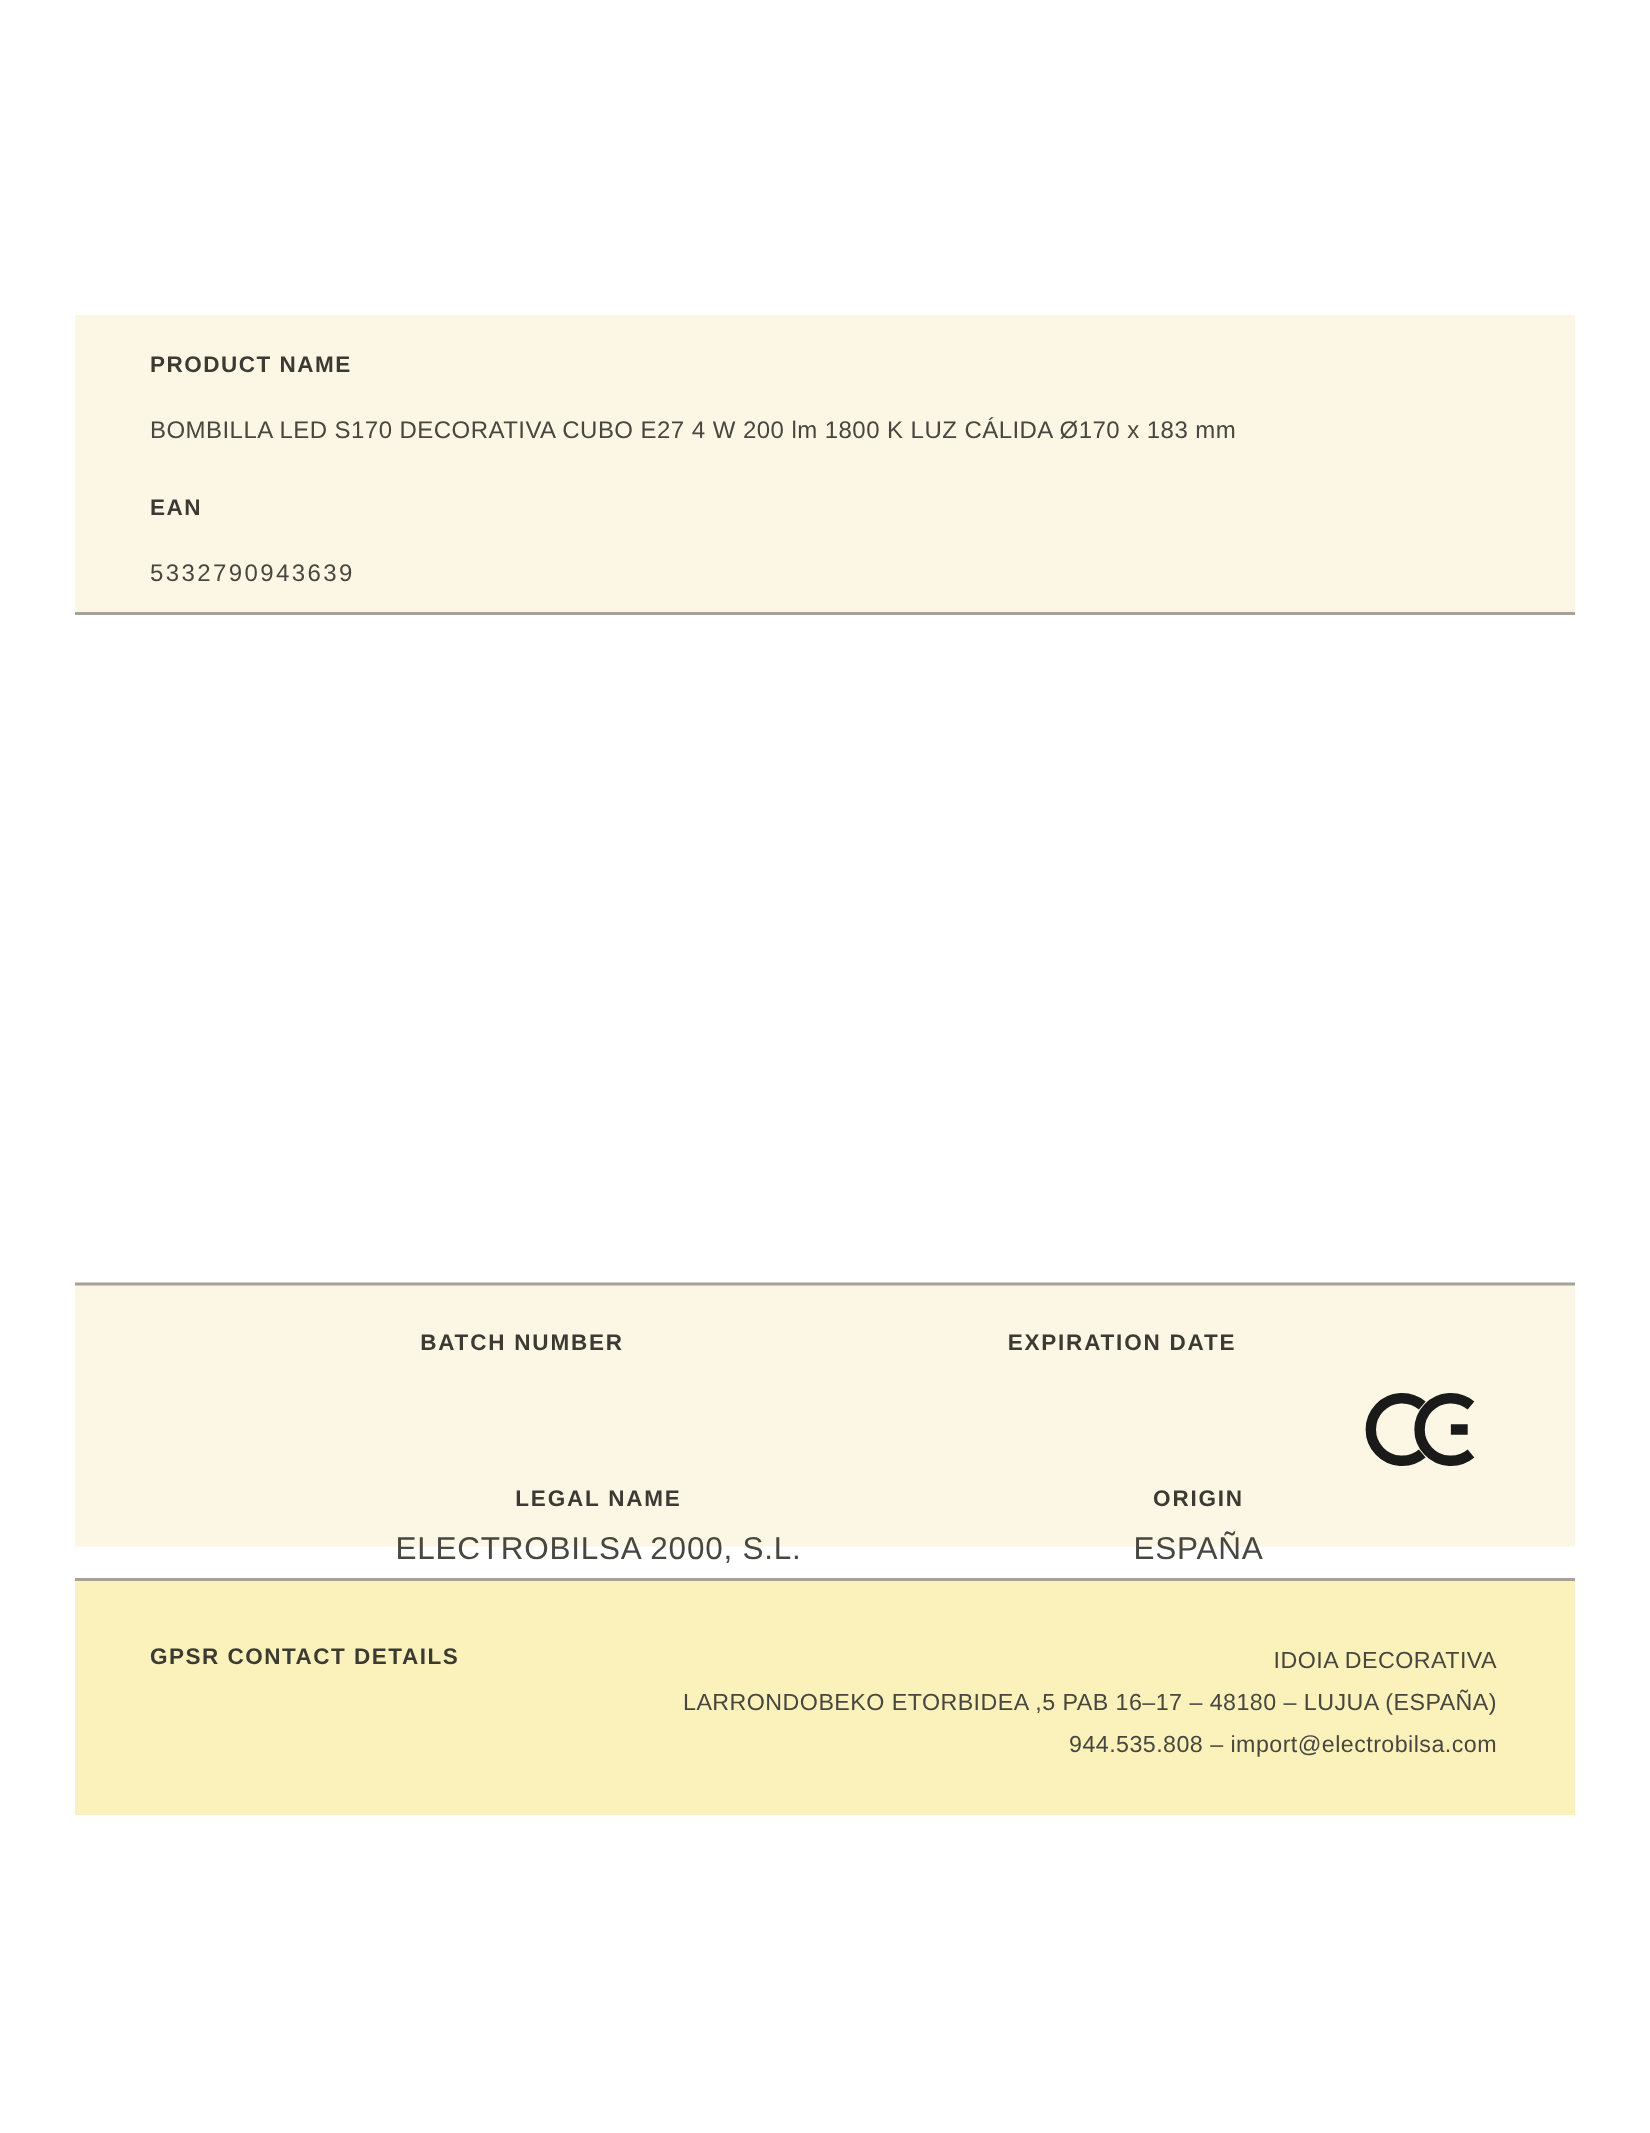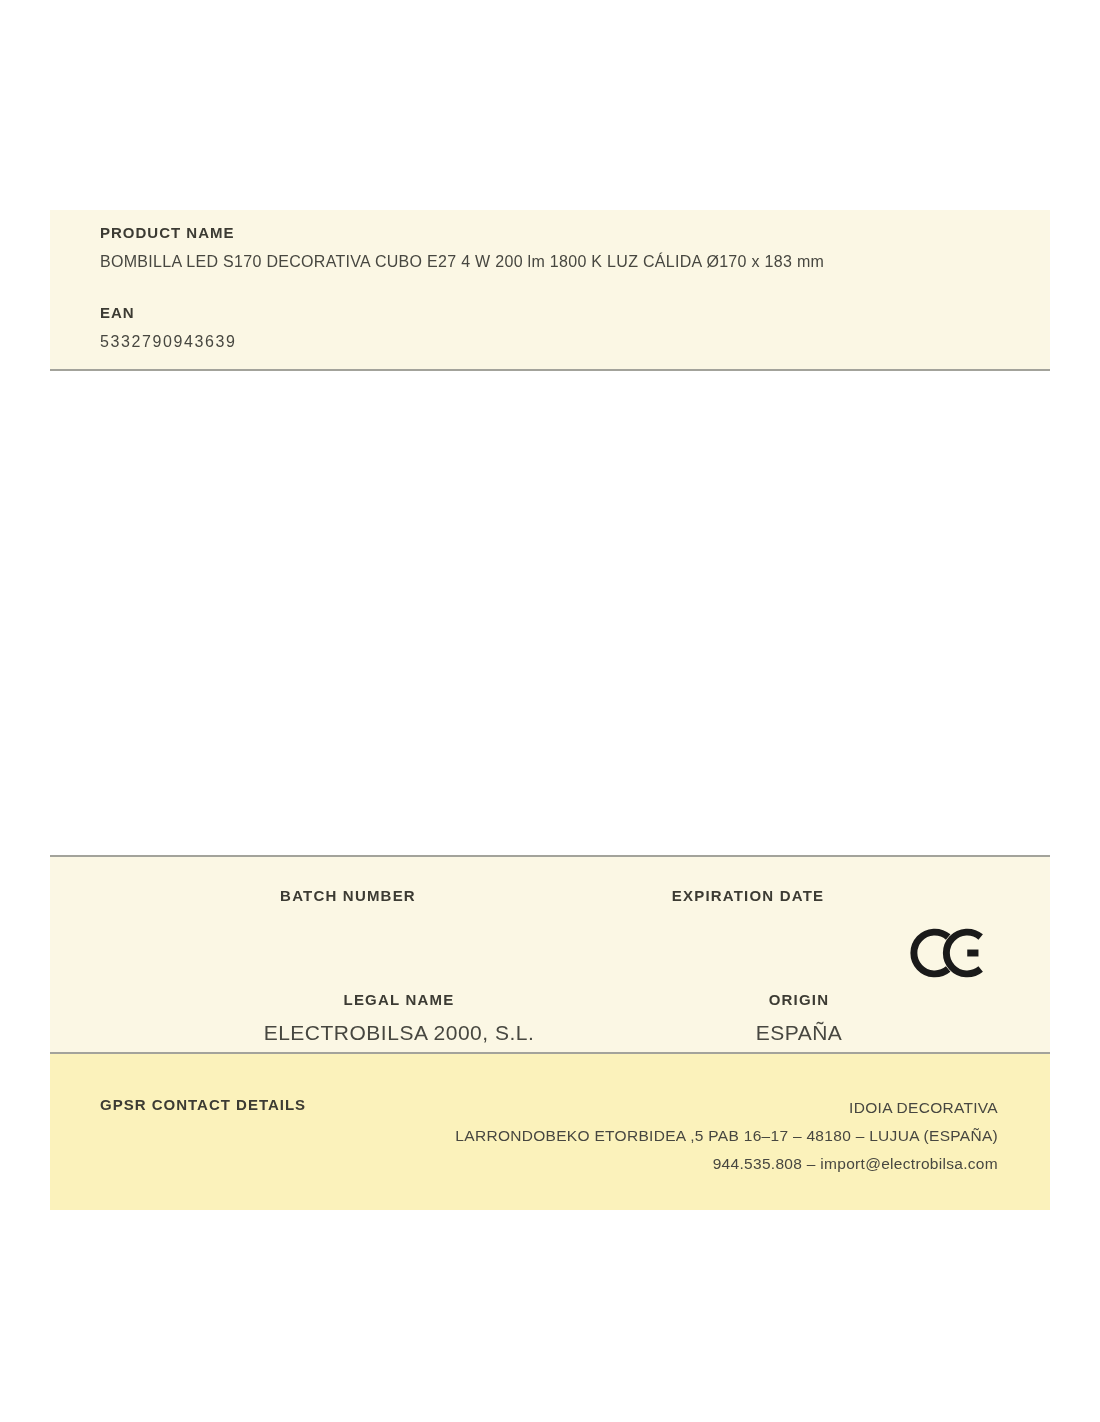--- a/index.html
+++ b/index.html
@@ -13,39 +13,39 @@
   html,body{background:#ffffff;}
   body{
     width:1100px;height:1422px;position:relative;
     font-family:"Liberation Sans",sans-serif;
     color:var(--text-body);
   }
   .section{position:absolute;left:50px;width:1000px;}
 
   
   .sec-product{
-    top:210px;height:161px;
+    top:210px;height:200px;
     background:var(--cream-bg);
     border-bottom:2px solid var(--border);
-    padding:14px 50px 0 50px;
+    padding:25px 50px 0 50px;
   }
   .field-label{
     font-size:15px;font-weight:bold;letter-spacing:1px;
     color:var(--text-dark);
   }
   .field-value{
     font-size:16px;letter-spacing:0.3px;color:var(--text-body);
-    margin-top:12px;
+    margin-top:27px;
   }
   .ean-block{margin-top:33px;}
   .ean-value{letter-spacing:1.6px;}
 
   
   .sec-batch{
-    top:855px;height:197px;
+    top:855px;height:176px;
     background:var(--cream-bg);
     border-top:2px solid var(--border);
     padding:30px 0 16px 98px;
   }
   .col-row{display:flex;}
   .col{width:400px;text-align:center;}
   .col .field-label{letter-spacing:1.2px;}
   .row-2{margin-top:74px;justify-content:center;}
   .col .field-value{margin-top:13px;font-size:21px;letter-spacing:0.5px;}
   .ce-wrap{position:absolute;top:66px;right:58px;width:82px;height:60px;}

